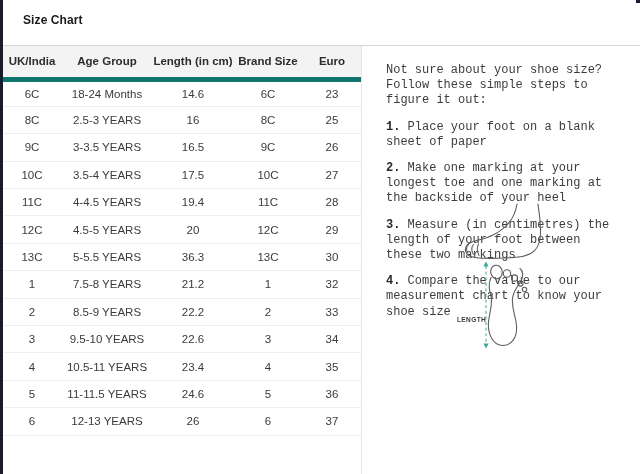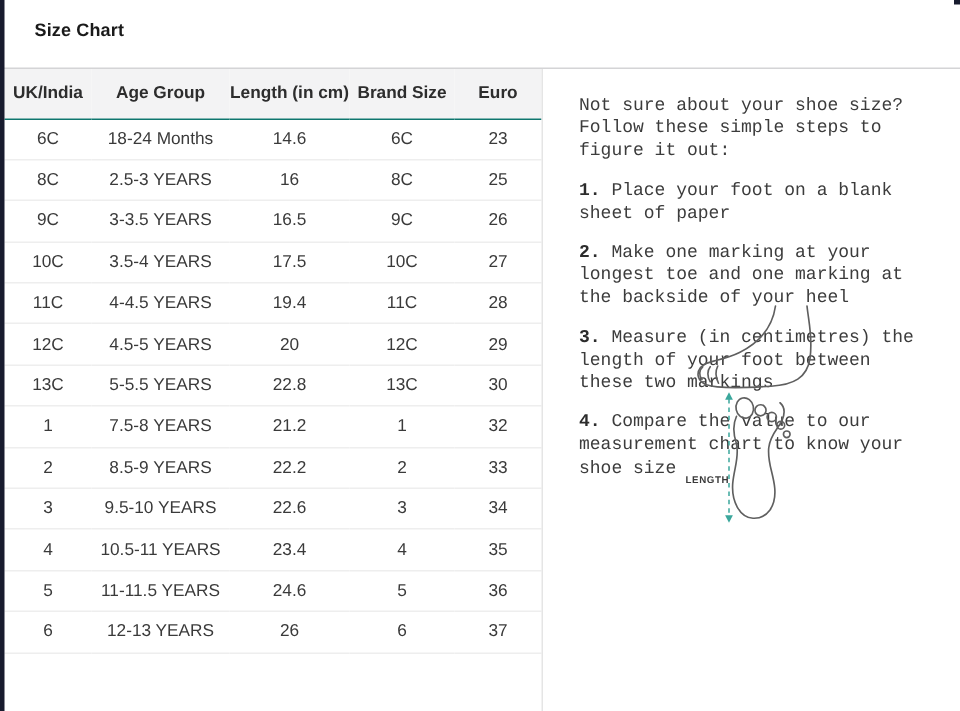--- a/index.html
+++ b/index.html
@@ -31,21 +31,21 @@
   table.size-table { width: 358px; border-collapse: collapse; table-layout: fixed; }
   table.size-table col.c1 { width: 58px; }
   table.size-table col.c2 { width: 92px; }
   table.size-table col.c3 { width: 80px; }
   table.size-table col.c4 { width: 70px; }
   table.size-table col.c5 { width: 58px; }
   table.size-table th {
     height: 33px; background: #f3f3f4;
     font-size: 11.5px; font-weight: 700; color: #2d2d2d;
     text-align: center; vertical-align: middle;
-    border-bottom: 1px solid #0f766e;
+    border-bottom: 5px solid #0f766e;
   }
   table.size-table td {
     height: 27.4px; font-size: 11.5px; color: #3a3a3a;
     text-align: center; vertical-align: middle;
     border-bottom: 1px solid #eeeeee;
     white-space: nowrap;
   }
   .vertical-divider {
     position: absolute; left: 361px; top: 46px; width: 1px; height: 428px;
     background: #e5e5e5;
@@ -127,21 +127,21 @@
         <tr>
           <td>12C</td>
           <td>4.5-5 YEARS</td>
           <td>20</td>
           <td>12C</td>
           <td>29</td>
         </tr>
         <tr>
           <td>13C</td>
           <td>5-5.5 YEARS</td>
-          <td>22.8</td>
+          <td>36.3</td>
           <td>13C</td>
           <td>30</td>
         </tr>
         <tr>
           <td>1</td>
           <td>7.5-8 YEARS</td>
           <td>21.2</td>
           <td>1</td>
           <td>32</td>
         </tr>

